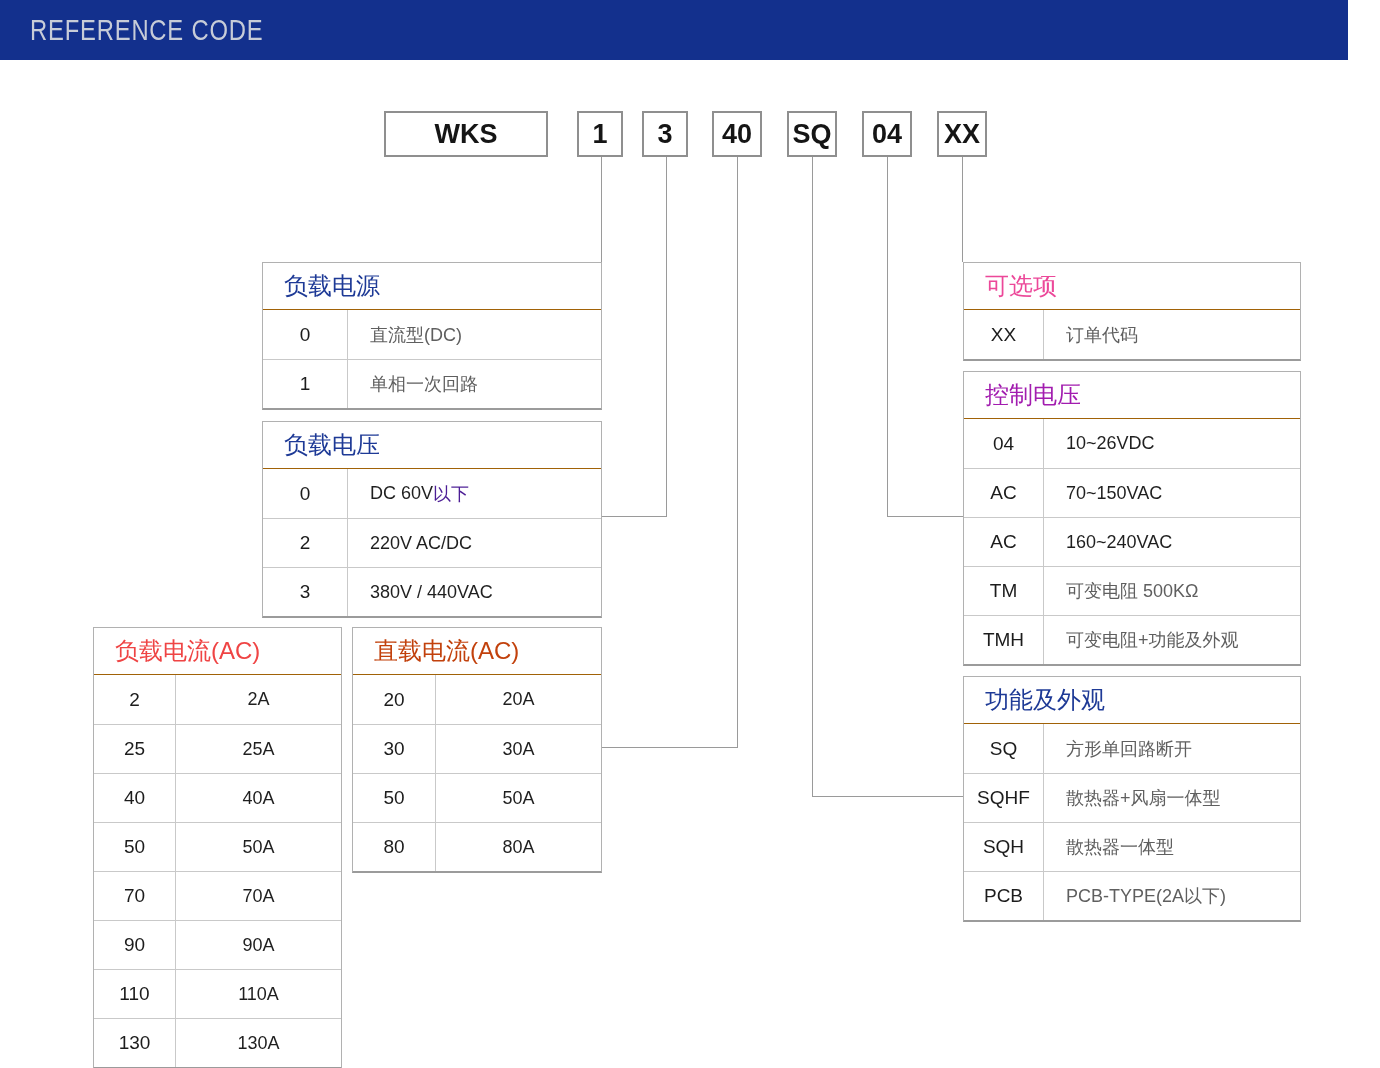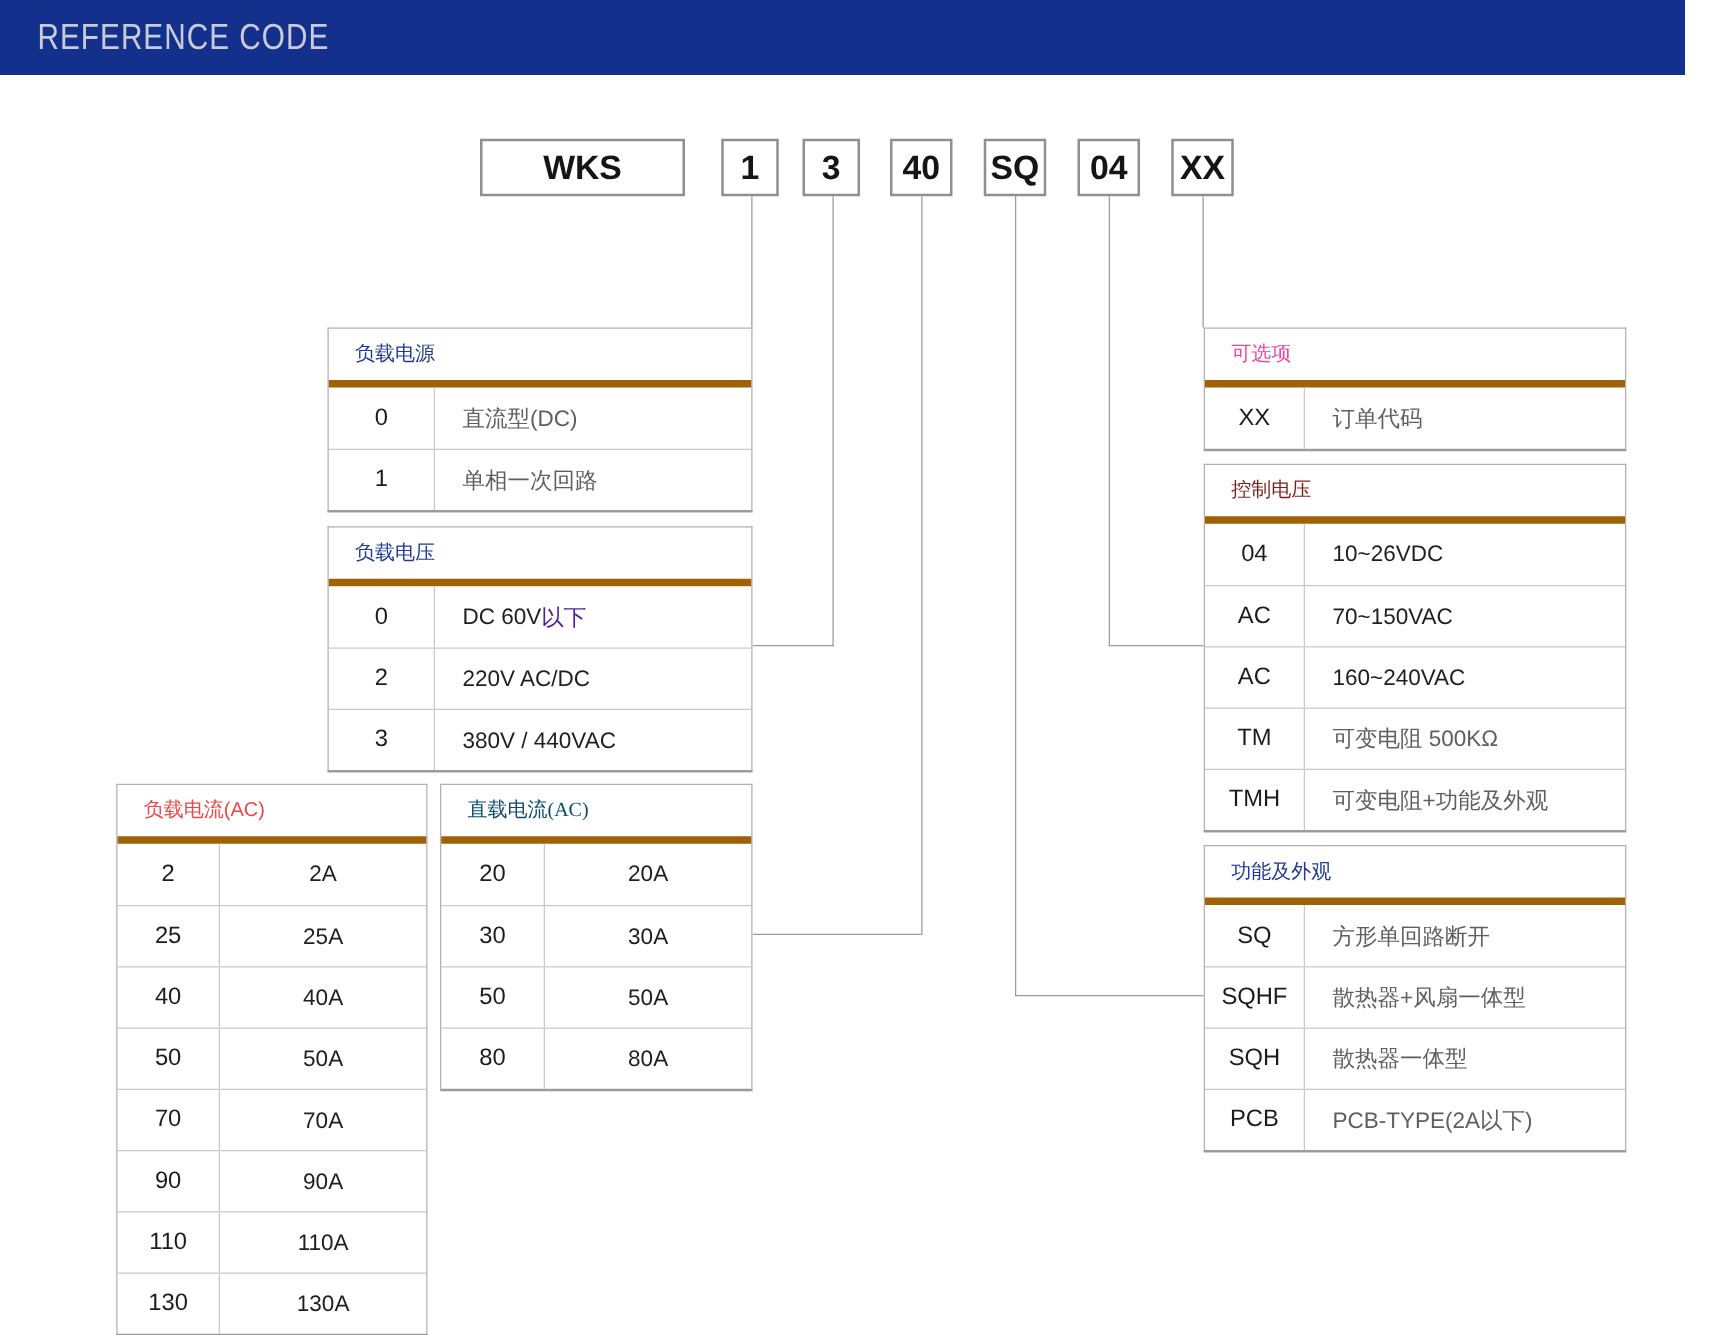--- a/index.html
+++ b/index.html
@@ -23,21 +23,21 @@
   .cb-xx{left:937px;width:50px;}
 
   
   .line{position:absolute;background:#9a9a9a;}
   .vline{width:1px;}
   .hline{height:1px;}
 
   
   .tbl{position:absolute;background:#ffffff;border:1px solid #b1b1b1;border-bottom:2px solid #9b9b9b;box-sizing:border-box;}
   .tbl-header{height:47px;display:flex;align-items:center;padding-left:21px;
-              color:#1e3a96;font-size:16px;border-bottom:6px solid #a16207;box-sizing:border-box;}
+              color:#1e3a96;font-size:24px;border-bottom:1px solid #a16207;box-sizing:border-box;}
   .trow{display:flex;height:49px;box-sizing:border-box;}
   .trow + .trow{border-top:1px solid #c9c9c9;}
   .tcode{display:flex;align-items:center;justify-content:center;border-right:1px solid #c9c9c9;
          color:#1c1c1c;font-size:19px;box-sizing:border-box;flex:0 0 auto;}
   .tdesc{display:flex;align-items:center;padding-left:22px;color:#1f1f1f;font-size:18px;box-sizing:border-box;flex:1 1 auto;}
   .tdesc.muted{color:#5f5f5f;}
   .tdesc .muted{color:#4c1d95;}
   .center-vals .tdesc{justify-content:center;padding-left:0;}
 
   
@@ -148,21 +148,21 @@
           <div class="tdesc">110A</div>
         </div>
         <div class="trow">
           <div class="tcode">130</div>
           <div class="tdesc">130A</div>
         </div>
       </div>
   </div>
 
   <div class="tbl pos-direct-current center-vals">
-    <div class="tbl-header" style="color: #0c4a6e; font-family: Liberation Serif, serif;">直载电流(AC)</div>
+    <div class="tbl-header" style="color: #c2410c;">直载电流(AC)</div>
     <div>
         <div class="trow">
           <div class="tcode">20</div>
           <div class="tdesc">20A</div>
         </div>
         <div class="trow">
           <div class="tcode">30</div>
           <div class="tdesc">30A</div>
         </div>
         <div class="trow">
@@ -180,21 +180,21 @@
     <div class="tbl-header" style="color: #ec4899;">可选项</div>
     <div>
         <div class="trow">
           <div class="tcode">XX</div>
           <div class="tdesc muted">订单代码</div>
         </div>
       </div>
   </div>
 
   <div class="tbl pos-control-voltage">
-    <div class="tbl-header" style="color: #7f1d1d;">控制电压</div>
+    <div class="tbl-header" style="color: #a21caf;">控制电压</div>
     <div>
         <div class="trow">
           <div class="tcode">04</div>
           <div class="tdesc">10~26VDC</div>
         </div>
         <div class="trow">
           <div class="tcode">AC</div>
           <div class="tdesc">70~150VAC</div>
         </div>
         <div class="trow">

